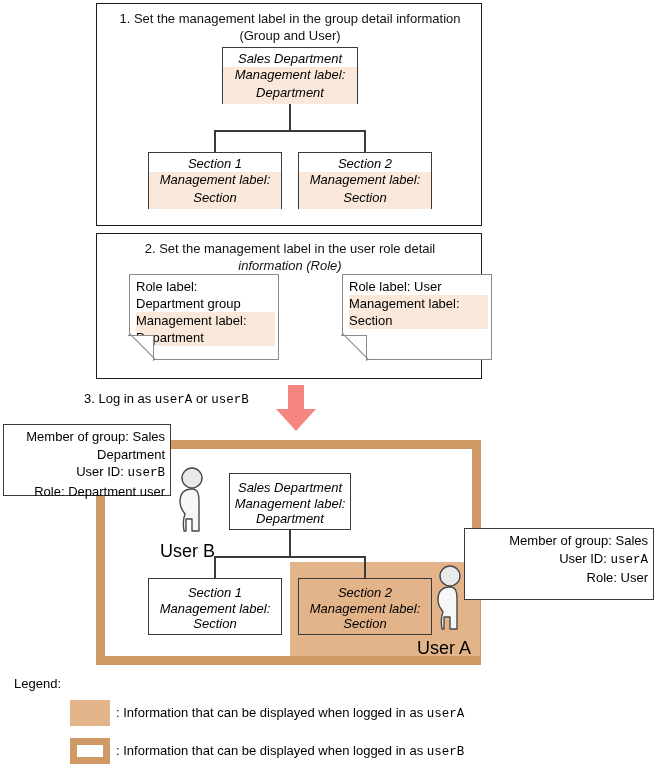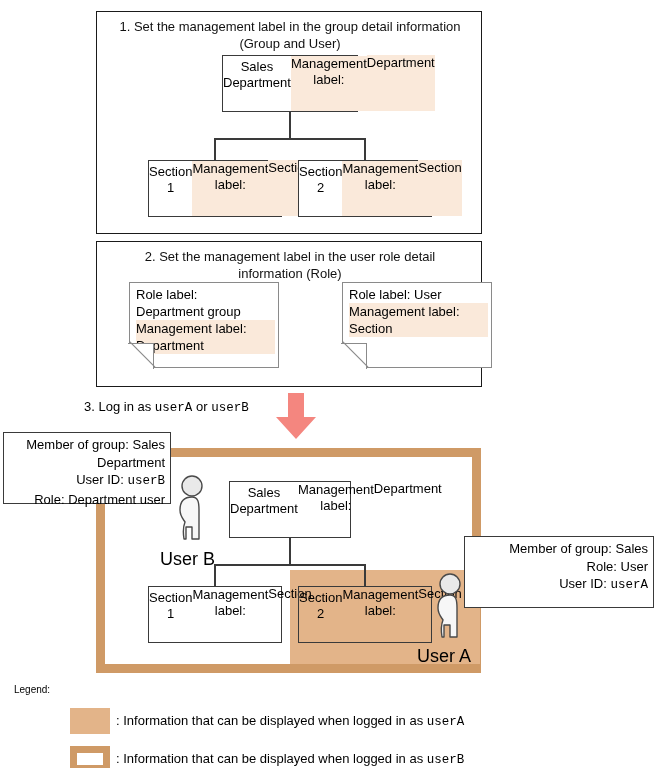--- a/index.html
+++ b/index.html
@@ -6,21 +6,21 @@
   body{
     width:657px;height:768px;
     background:#ffffff;
     font-family:"Liberation Sans", sans-serif;
     font-size:13px;
     color:#000000;
     position:relative;
     overflow:hidden;
   }
   .mono{font-family:"Liberation Mono", monospace;font-size:12.5px;letter-spacing:0px;}
-  .stage{position:absolute;left:0;top:8px;width:657px;height:668px;}
+  .stage{position:absolute;left:0;top:0;width:657px;height:668px;}
   .abs{position:absolute;box-sizing:border-box;}
 
   
   .step-panel{
     border:1.5px solid #1a1a1a;
     background:#ffffff;
   }
   .step-title{
     text-align:center;
     font-size:13px;
@@ -30,22 +30,24 @@
 
   
   .node{
     border:1.5px solid #3a3a3a;
     background:#ffffff;
     text-align:center;
     font-size:13px;
     line-height:16px;
     box-sizing:border-box;
     display:flex;
-    justify-content:space-between;
+    flex-direction:column;
+    justify-content:center;
     align-items:stretch;
+    font-style:italic;
   }
   .node .ttl{padding-top:3px;}
   .node .hl{background:#fae9da;padding-bottom:3px;}
 
   
   .note{
     position:absolute;
     background:#ffffff;
     font-size:13px;
     line-height:17px;
@@ -86,21 +88,21 @@
   
   .ln{position:absolute;background:#3a3a3a;}
 
   
   .arrow-wrap{position:absolute;}
   
   .region-fill{position:absolute;background:#e3b489;}
   .region-frame{position:absolute;border:9px solid #cf9a66;background:transparent;box-sizing:border-box;}
 
   
-  .legend-label{position:absolute;font-size:10px;}
+  .legend-label{position:absolute;font-size:13px;}
   .legend-sw-fill{position:absolute;background:#e3b489;}
   .legend-sw-frame{position:absolute;border:7px solid #cf9a66;background:#ffffff;box-sizing:border-box;}
   .legend-txt{position:absolute;font-size:13px;line-height:16px;}
 
   .person{position:absolute;}
   .person-label{position:absolute;font-size:18px;}
 </style>
 </head>
 <body>
 
@@ -128,21 +130,21 @@
     <div class="hl" style="margin-top:-1px;">Section</div>
   </div>
   <div class="abs node" style="left:298px;top:152px;width:134px;height:57px;">
     <div class="ttl">Section 2</div>
     <div class="hl">Management label:</div>
     <div class="hl" style="margin-top:-1px;">Section</div>
   </div>
 
   <div class="abs step-panel" style="left:96px;top:233px;width:386px;height:146px;">
     <div class="step-title abs" style="left:6px;top:7px;width:374px;">2. Set the management label in the user role detail</div>
-    <div class="step-title abs" style="left:6px;top:24px;width:374px;">information (Role)</div>
+    <div class="step-title abs" style="left:6px;top:24px;width:374px;font-style:italic;">information (Role)</div>
   </div>
 
   <div class="note" style="left:129px;top:274px;width:150px;height:86px;">
     <div class="body"></div>
     <div class="txt">
       <span>Role label:</span><br>
       <span>Department group</span>
       <span class="hl">Management label:</span>
       <span class="hl">Department</span>
     </div>
@@ -213,22 +215,22 @@
 
   <div class="callout" style="left:3px;top:424px;width:168px;height:72px;">
     <div>Member of group: Sales</div>
     <div>Department</div>
     <div><span>User ID: </span><span class="mono">userB</span></div>
     <div>Role: Department user</div>
   </div>
 
   <div class="callout" style="left:464px;top:528px;width:190px;height:72px;">
     <div>Member of group: Sales</div>
+    <div><span>User ID: </span><span class="mono">userA</span></div>
     <div>Role: User</div>
-    <div><span>User ID: </span><span class="mono">userA</span></div>
   </div>
 
   <div class="legend-label" style="left:14px;top:676px;">Legend:</div>
 
   <div class="legend-sw-fill" style="left:70px;top:700px;width:40px;height:26px;"></div>
   <div class="legend-txt" style="left:116px;top:705px;"><span>: Information that can be displayed when logged in as </span><span class="mono">userA</span></div>
 
   <div class="legend-sw-frame" style="left:70px;top:738px;width:40px;height:26px;"></div>
   <div class="legend-txt" style="left:116px;top:743px;"><span>: Information that can be displayed when logged in as </span><span class="mono">userB</span></div>
 

